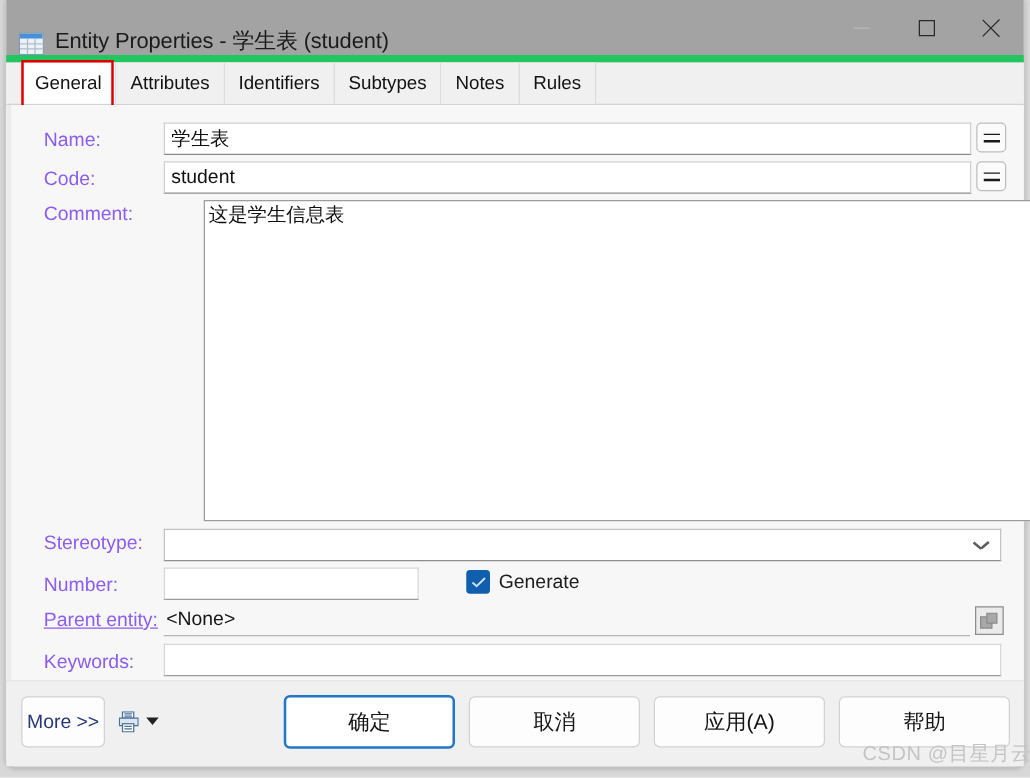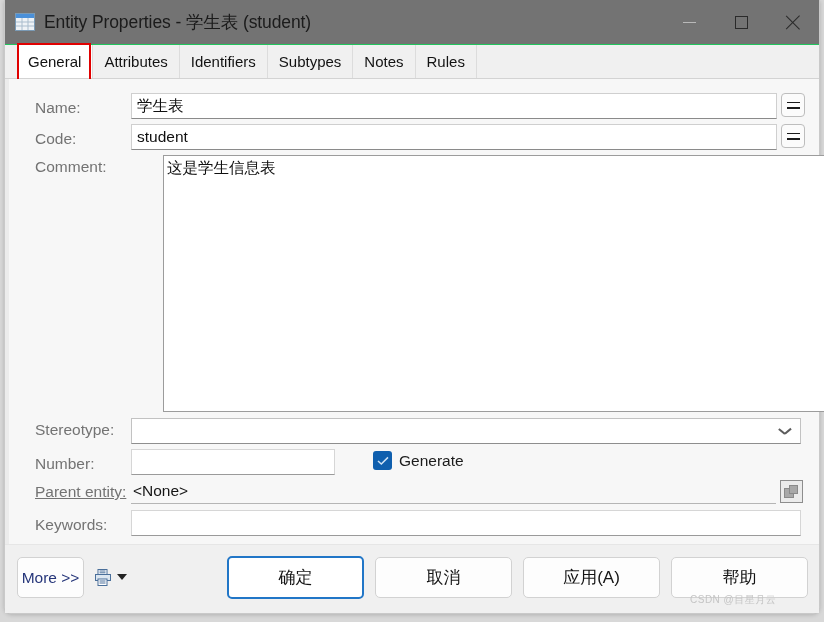--- a/index.html
+++ b/index.html
@@ -29,25 +29,25 @@
     box-sizing: border-box;
     box-shadow: 0 1px 4px rgba(0,0,0,0.18);
     display: flex;
     flex-direction: column;
   }
 
   
   .titlebar {
     height: 44px;
     min-height: 44px;
-    background: #737373;
-    display: flex;
-    align-items: center;
-    position: relative;
-    border-bottom: 1px solid #22c55e;
+    background: #a3a3a3;
+    display: flex;
+    align-items: flex-end;
+    position: relative;
+    border-bottom: 6px solid #22c55e;
   }
   .title-icon {
     width: 20px;
     height: 18px;
     margin-left: 10px;
     margin-right: 9px;
     flex: 0 0 auto;
     position: relative;
   }
   .title-text {
@@ -151,21 +151,21 @@
   }
 
   .form-row {
     position: absolute;
     display: flex;
     align-items: flex-start;
     left: 0;
   }
   .lbl {
     font-size: 15.5px;
-    color: #737373;
+    color: #8b5cf6;
     white-space: nowrap;
     font-family: "Liberation Sans", "DejaVu Sans", sans-serif;
   }
 
   .txt {
     box-sizing: border-box;
     background: #ffffff;
     border: 1px solid #cfcfcf;
     border-bottom: 1px solid #8a8a8a;
     font-size: 15.5px;
@@ -341,21 +341,21 @@
   .dropcaret {
     position: absolute;
     width: 0; height: 0;
     border-left: 5px solid transparent;
     border-right: 5px solid transparent;
     border-top: 6px solid #232323;
   }
 
   .watermark {
     position: absolute;
-    font-size: 10px;
+    font-size: 16px;
     color: #c4c4c4;
     white-space: nowrap;
     font-family: "Liberation Sans", "DejaVu Sans", sans-serif;
     pointer-events: none;
     letter-spacing: 0.5px;
   }
 </style>
 </head>
 <body>
 

